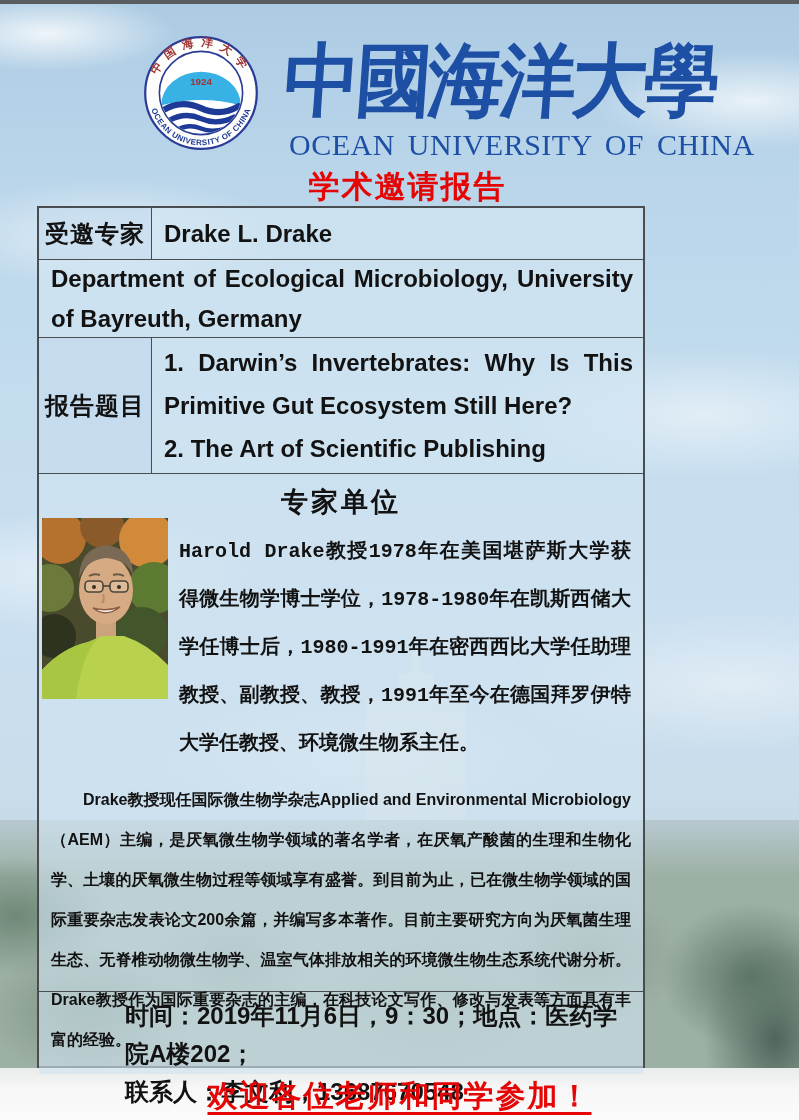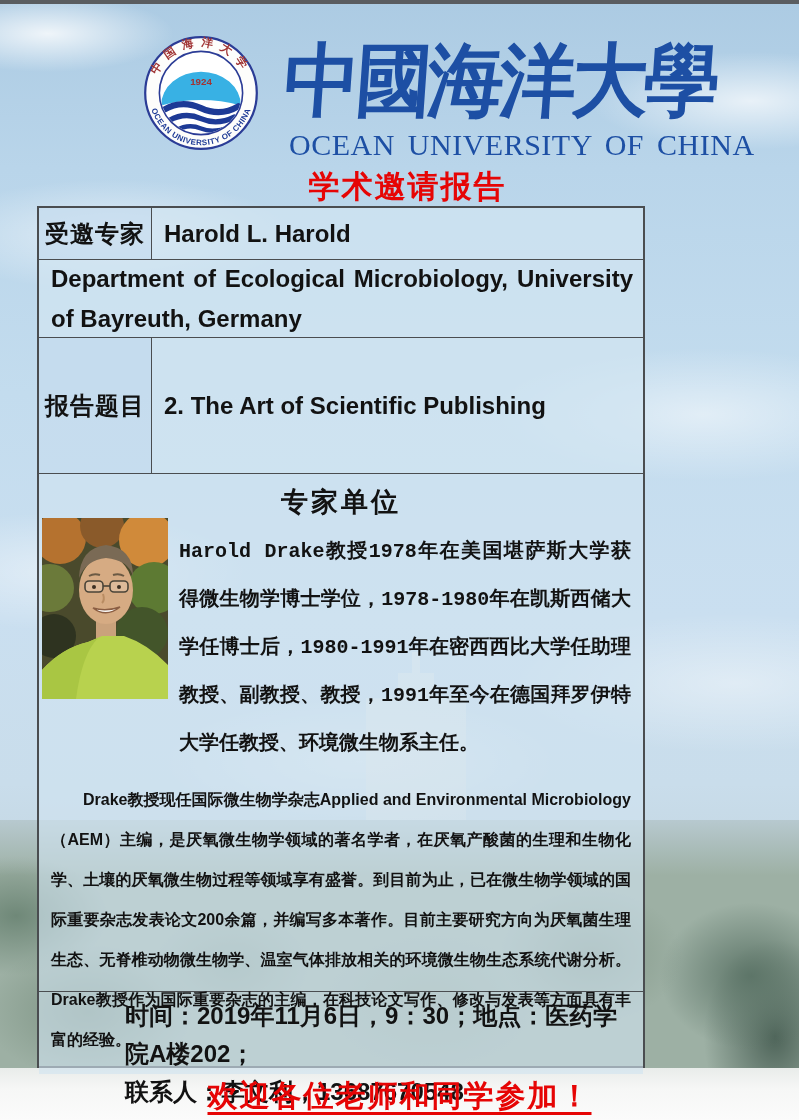--- a/index.html
+++ b/index.html
@@ -153,30 +153,31 @@
   </svg>
 
   <div class="uni-zh">中國海洋大學</div>
   <div class="uni-en">OCEAN UNIVERSITY OF CHINA</div>
   <div class="poster-title">学术邀请报告</div>
 
   <div class="info-table">
 
     <div class="t-row row-1">
       <div class="t-label">受邀专家</div>
-      <div class="t-value">Harold L. Harold</div>
+      <div class="t-value">Drake L. Drake</div>
     </div>
 
     <div class="t-row row-2">
       <div class="t-value">Department of Ecological Microbiology, University of Bayreuth, Germany</div>
     </div>
 
     <div class="t-row row-3">
       <div class="t-label">报告题目</div>
       <div class="t-value">
+        <div class="topic-line">1. Darwin’s Invertebrates: Why Is This Primitive Gut Ecosystem Still Here?</div>
         <div class="topic-line">2. The Art of Scientific Publishing</div>
       </div>
     </div>
 
     <div class="row-bio">
       <div class="bio-title">专家单位</div>
 
       <svg class="photo" viewBox="0 0 126 181">
         <rect x="0" y="0" width="126" height="181" fill="#4a4a2c"></rect>
         <circle cx="18" cy="20" r="26" fill="#b5722f"></circle>

